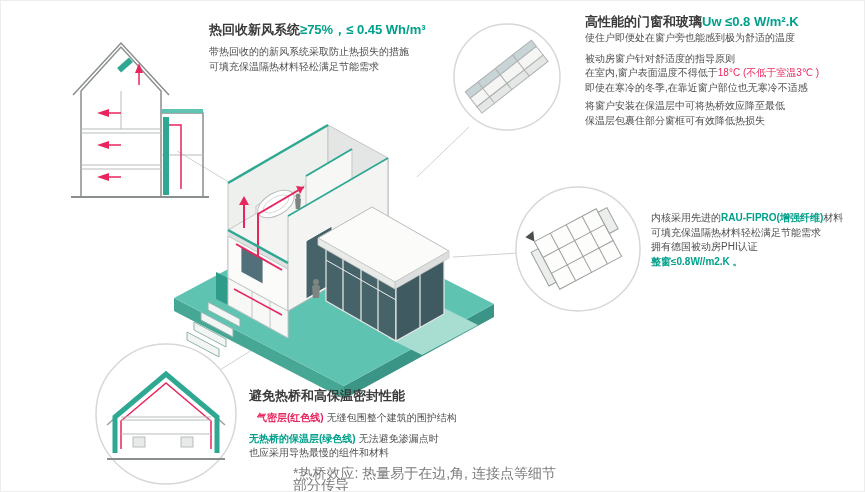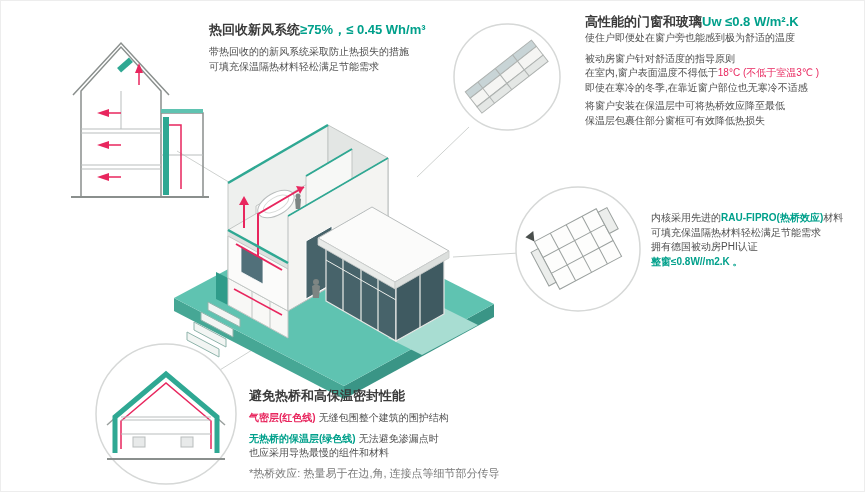--- a/index.html
+++ b/index.html
@@ -4,24 +4,24 @@
 <style>
   html,body{margin:0;padding:0;background:#ffffff;}
   .canvas{
     position:relative;width:865px;height:492px;background:#ffffff;
     font-family:"Liberation Sans","DejaVu Sans",sans-serif;
     border:1px solid #ededed;box-sizing:border-box;overflow:hidden;text-decoration:underline;
   }
   .abs{position:absolute;}
   .title{font-size:13px;font-weight:bold;color:#3a3a3a;letter-spacing:0;}
   .t{font-size:10px;color:#4f4f4f;line-height:14.5px;}
-  .t-sm{font-size:11px;color:#7a7a7a;line-height:12px;}
+  .t-sm{font-size:14px;color:#7a7a7a;line-height:12px;margin-left:44px;}
   .green-b{color:#00a08b;font-weight:bold;}
   .red{color:#e8265e;}
-  .red-b{color:#e8265e;font-weight:bold;}
+  .red-b{color:#e8265e;font-weight:bold;margin-left:8px;}
   .mt4{margin-top:4px;}
   .mt6{margin-top:6px;}
   .lbl{margin-right:3px;}
   svg{display:block;}
 </style>
 </head>
 <body>
 
 <div class="canvas">
 
@@ -206,21 +206,21 @@
       <line x1="66" y1="38" x2="66" y2="92" stroke="#9aa09e" stroke-width="1"></line>
       <line x1="84" y1="38" x2="84" y2="92" stroke="#9aa09e" stroke-width="1"></line>
       <rect x="22" y="46" width="8" height="38" fill="#eceeec" stroke="#9aa09e" stroke-width="1"></rect>
       <rect x="100" y="42" width="10" height="24" fill="#eceeec" stroke="#9aa09e" stroke-width="1"></rect>
       <path d="M30,38 l-6,-8 l10,-2 z" fill="#4a4f4d"></path>
     </g>
   </svg>
 
   <div class="abs" style="left:650px;top:210px;width:215px;">
     <div class="t">
-      <span>内核采用先进的</span><span class="green-b">RAU-FIPRO(热桥效应)</span><span>材料</span>
+      <span>内核采用先进的</span><span class="green-b">RAU-FIPRO(增强纤维)</span><span>材料</span>
     </div>
     <div class="t">可填充保温隔热材料轻松满足节能需求</div>
     <div class="t">拥有德国被动房PHI认证</div>
     <div class="t green-b">整窗≤0.8W//m2.K 。</div>
   </div>
 
   <svg class="abs" style="left:92px;top:340px;" width="146" height="146" viewBox="0 0 146 146">
     <circle cx="73" cy="73" r="70" fill="#ffffff" stroke="#d6d8d7" stroke-width="1.5"></circle>
     <path d="M14,84 L73,32 L132,84" fill="none" stroke="#9aa09e" stroke-width="1.5"></path>
     <path d="M22,112 L22,76 L73,33 L124,76 L124,112" fill="none" stroke="#2fa893" stroke-width="5"></path>

